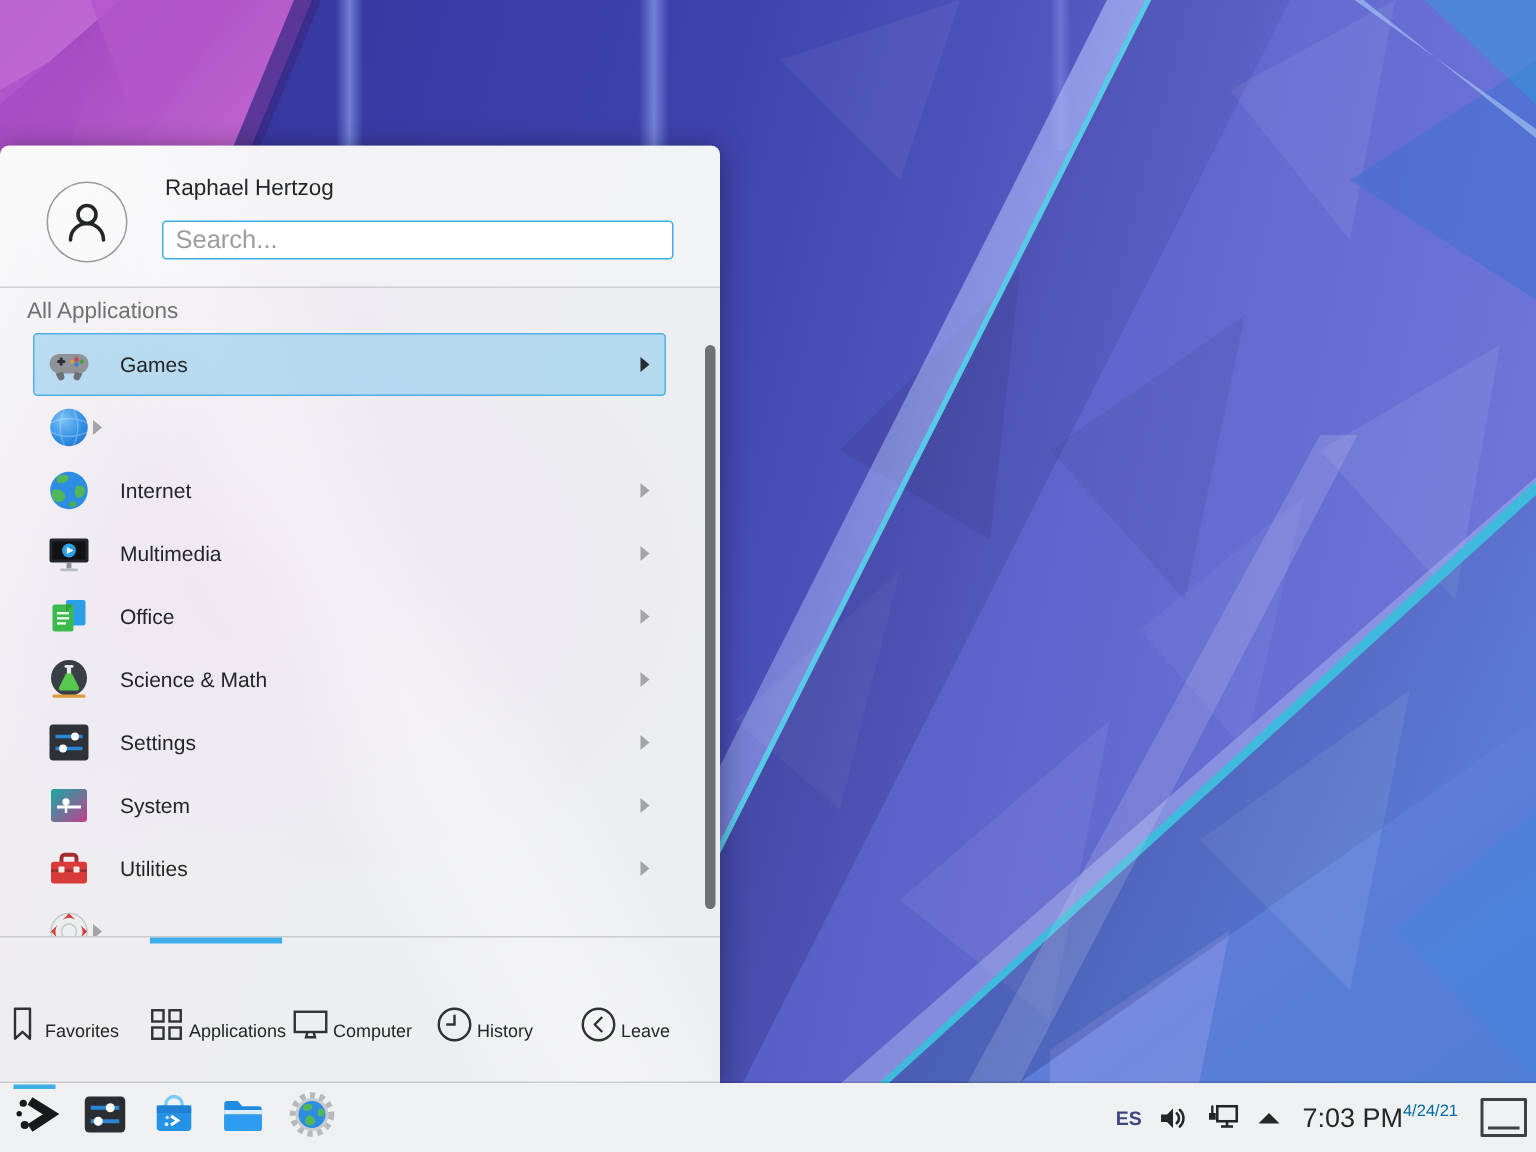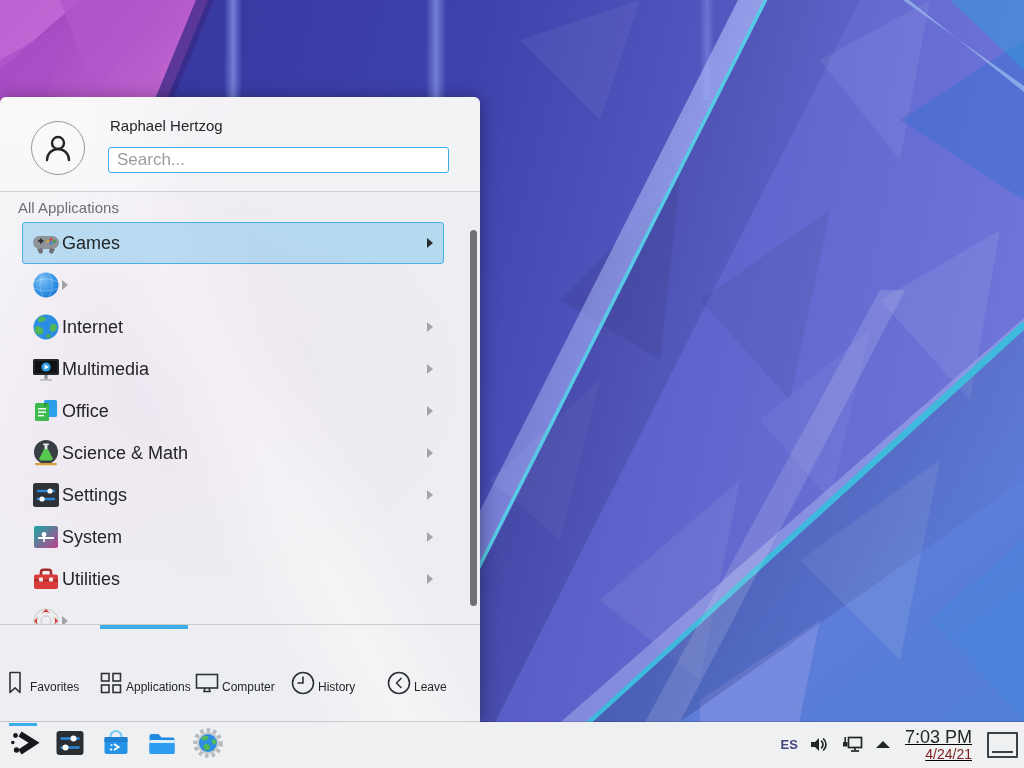--- a/index.html
+++ b/index.html
@@ -32,21 +32,21 @@
         padding:0 8px;outline:none;}
   .search-input::placeholder{color:#9b9da0;}
   .header-sep{position:absolute;left:0;top:94px;width:100%;height:1px;background:#cfd0d3;}
   .section-label{position:absolute;left:18px;top:102px;font-size:15px;color:#6f7174;}
 
   .cat-list{position:absolute;left:0;top:125px;width:100%;height:402px;overflow:hidden;}
   .cat-row{position:relative;height:42px;margin:0 36px 0 22px;display:flex;align-items:center;
         border:1px solid transparent;border-radius:3px;box-sizing:border-box;}
   .cat-row.selected{background:rgba(61,174,233,.32);border-color:#4fb0e5;}
   .cat-icon{width:32px;height:32px;margin-left:7px;flex:0 0 32px;display:flex;align-items:center;justify-content:center;}
-  .cat-label{font-size:18px;color:#232627;flex:1;}
+  .cat-label{margin-left:18px;font-size:14px;color:#232627;flex:1;}
   .cat-arrow{width:0;height:0;border-top:5px solid transparent;border-bottom:5px solid transparent;
         border-left:6px solid #a3a4a6;margin-right:10px;}
   .cat-row.selected .cat-arrow{border-left-color:#2a2d2f;}
 
   .menu-scrollbar{position:absolute;right:3px;top:133px;width:7px;height:376px;border-radius:4px;background:#6f7072;}
 
   .tabbar-sep{position:absolute;left:0;top:527px;width:100%;height:1px;background:#cbccce;}
   .tab-indicator{position:absolute;left:100px;top:528px;width:88px;height:4px;background:#3daee9;}
   .tabbar{position:absolute;left:0;top:531px;width:100%;height:94px;display:flex;}
   .tab{flex:1;display:flex;flex-direction:row;align-items:center;padding-top:15px;}
@@ -57,23 +57,23 @@
   .panel{position:absolute;left:0;bottom:0;width:1024px;height:46px;background:#eef0f1;
         box-shadow:0 -1px 0 rgba(0,0,0,.15);display:flex;align-items:center;}
   .task-icons{display:flex;align-items:center;gap:14px;padding-left:8px;}
   .task-icon{position:relative;width:32px;height:32px;display:flex;align-items:center;justify-content:center;}
   .task-icon .active-line{position:absolute;left:1px;top:-6px;width:28px;height:3px;background:#3daee9;}
   .tray{margin-left:auto;display:flex;align-items:center;gap:11px;padding-right:6px;}
   .kbd-layout{font-size:13px;font-weight:bold;color:#40477e;}
   .tray-icon{display:flex;align-items:center;justify-content:center;}
   .caret-up{width:0;height:0;border-left:7px solid transparent;border-right:7px solid transparent;
         border-bottom:7px solid #232627;}
-  .clock{display:flex;flex-direction:column;align-items:flex-end;line-height:1.05;padding:0 4px;text-decoration:underline;}
+  .clock{display:flex;flex-direction:row;align-items:flex-start;line-height:1.05;padding:0 4px;}
   .clock-time{font-size:18px;color:#232627;}
-  .clock-date{font-size:14px;color:#7f1d1d;}
+  .clock-date{font-size:11px;color:#0369a1;}
   .show-desktop{width:27px;height:22px;border:2px solid #3e4144;border-radius:1px;position:relative;background:transparent;}
   .show-desktop::after{content:"";position:absolute;left:3px;right:3px;bottom:3px;height:2px;background:#3e4144;}
 </style>
 </head>
 <body>
 
 <div class="screen">
 
   <div class="wallpaper">
     <svg width="1024" height="768" viewBox="0 0 1024 768">

